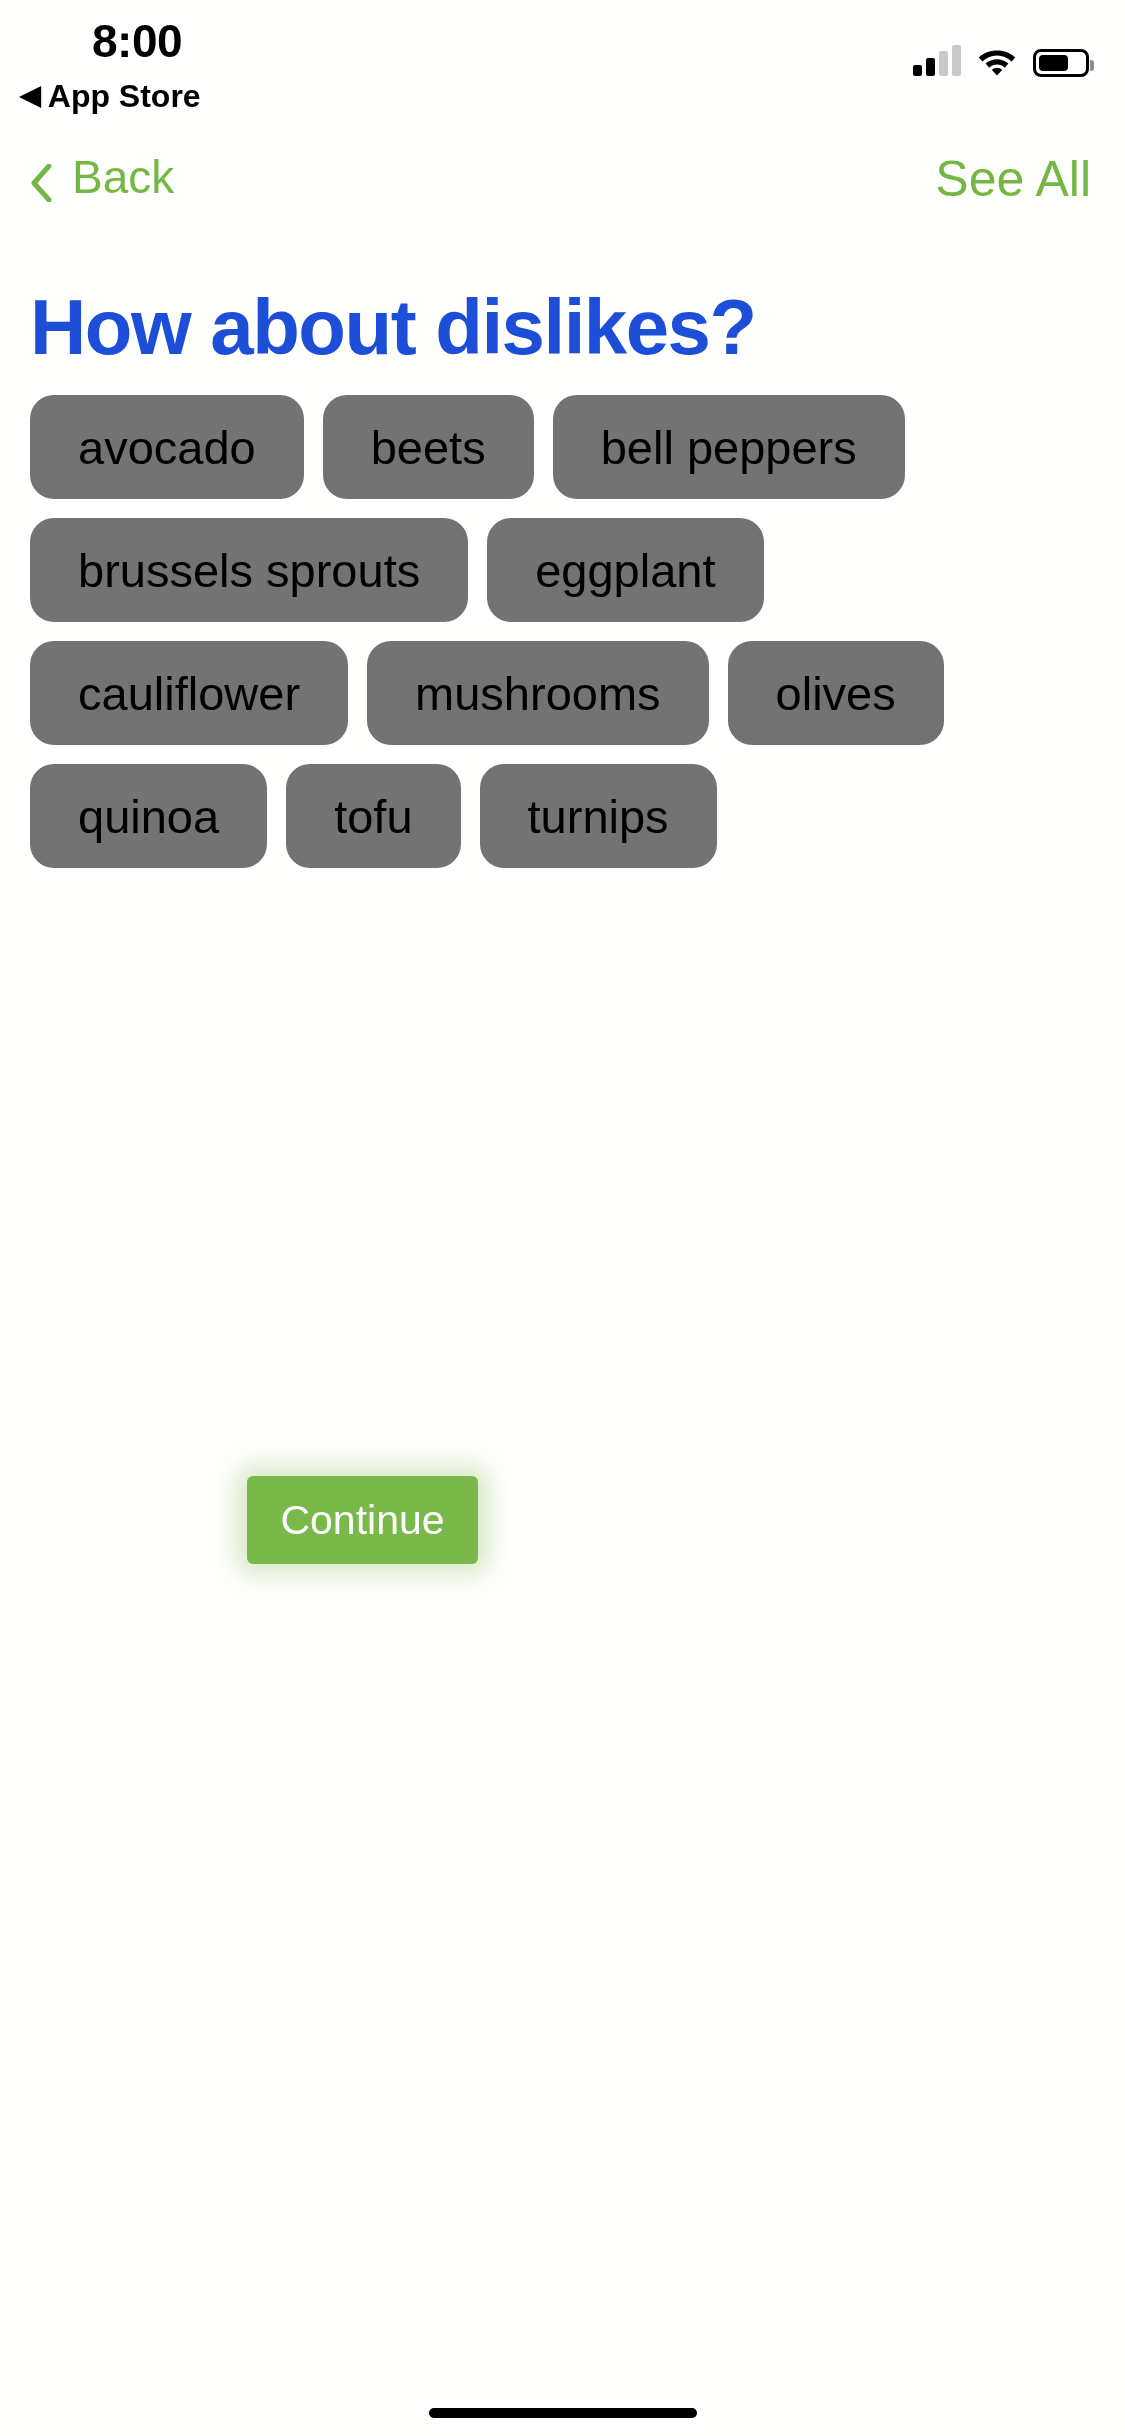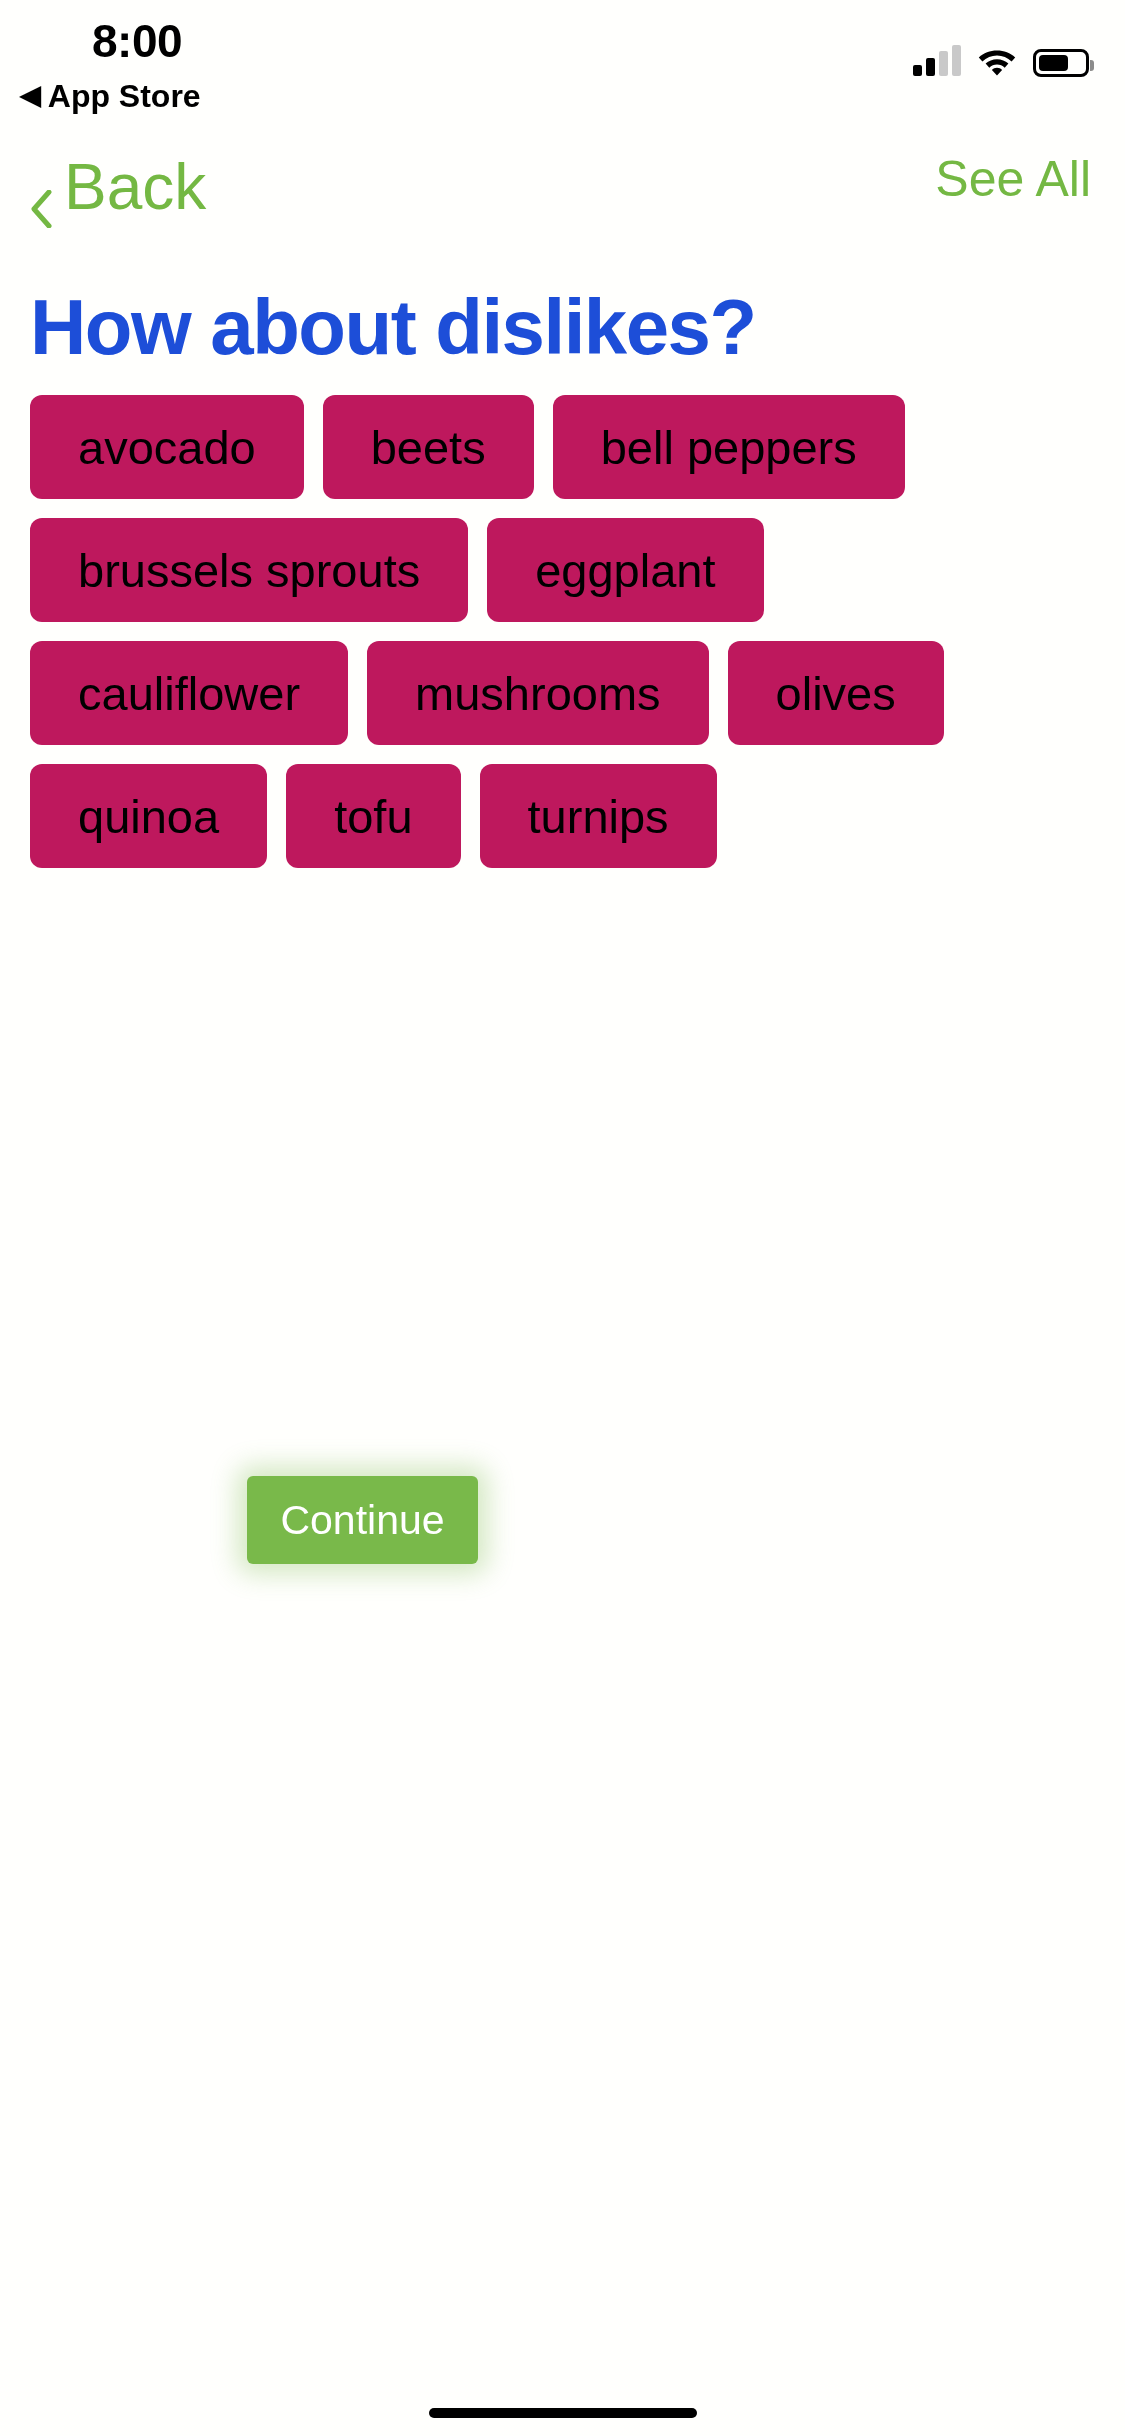--- a/index.html
+++ b/index.html
@@ -115,23 +115,23 @@
     top: 150px; left: 0;
     width: 1125px;
     height: 80px;
   }
   .nav-back {
     position: absolute;
     left: 30px;
     top: 0;
     display: flex;
     align-items: center;
-    gap: 12px;
+    gap: 20px;
     color: #74b843;
-    font-size: 64px;
+    font-size: 46px;
     font-weight: 400;
     cursor: pointer;
     white-space: nowrap;
   }
   .nav-back .chev {
     display: inline-block;
     width: 22px;
     height: 38px;
     position: relative;
     top: 1px;
@@ -165,22 +165,22 @@
     position: absolute;
     left: 30px;
     top: 395px;
     width: 1065px;
     display: flex;
     flex-wrap: wrap;
     gap: 19px 19px;
     align-content: flex-start;
   }
   .chip {
-    background: #be185d;
-    border-radius: 12px;
+    background: #737373;
+    border-radius: 24px;
     height: 104px;
     display: flex;
     align-items: center;
     padding: 0 48px;
     font-size: 47px;
     font-weight: 400;
     color: #000;
     cursor: pointer;
     white-space: nowrap;
     user-select: none;

